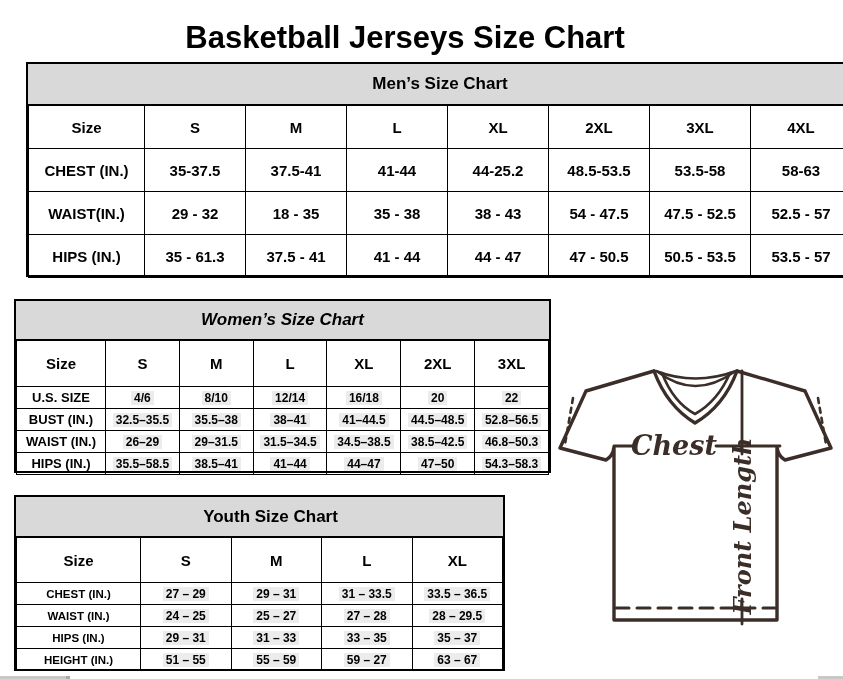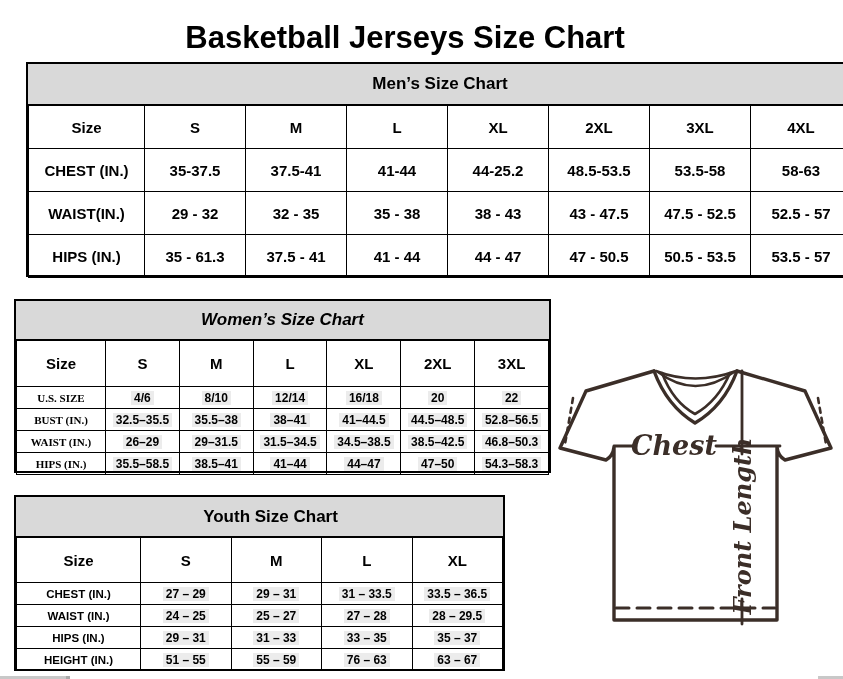--- a/index.html
+++ b/index.html
@@ -34,21 +34,21 @@
   .mens tbody tr { height:43px; }
   .mens th, .mens td { font-size:15px; }
   
   .womens { left:14px; top:299px; width:537px; height:174px; }
   .womens .band { height:38px;font-style:italic; }
   .womens col.c0 { width:89px; }
   .womens thead tr { height:46px; }
   .womens tbody tr { height:22px; }
   .womens th { font-size:15px; }
   .womens td { font-size:12px; }
-  .womens td.rowhead { font-size:11px;font-family:Liberation Serif, serif; }
+  .womens td.rowhead { font-size:13px; }
   
   .youth { left:14px; top:495px; width:491px; height:176px; }
   .youth .band { height:39px;padding-left:22px; }
   .youth col.c0 { width:124px; }
   .youth thead tr { height:45px; }
   .youth tbody tr { height:22px; }
   .youth th { font-size:15px; }
   .youth td { font-size:12px; }
   .youth td.rowhead { font-size:11.5px; }
   
@@ -105,24 +105,24 @@
             <td><span class="hl">37.5-41</span></td>
             <td><span class="hl">41-44</span></td>
             <td><span class="hl">44-25.2</span></td>
             <td><span class="hl">48.5-53.5</span></td>
             <td><span class="hl">53.5-58</span></td>
             <td><span class="hl">58-63</span></td>
           </tr>
           <tr>
             <td class="rowhead">WAIST(IN.)</td>
             <td><span class="hl">29 - 32</span></td>
-            <td><span class="hl">32 - 35</span></td>
+            <td><span class="hl">18 - 35</span></td>
             <td><span class="hl">35 - 38</span></td>
             <td><span class="hl">38 - 43</span></td>
-            <td><span class="hl">43 - 47.5</span></td>
+            <td><span class="hl">54 - 47.5</span></td>
             <td><span class="hl">47.5 - 52.5</span></td>
             <td><span class="hl">52.5 - 57</span></td>
           </tr>
           <tr>
             <td class="rowhead">HIPS (IN.)</td>
             <td><span class="hl">35 - 61.3</span></td>
             <td><span class="hl">37.5 - 41</span></td>
             <td><span class="hl">41 - 44</span></td>
             <td><span class="hl">44 - 47</span></td>
             <td><span class="hl">47 - 50.5</span></td>
@@ -235,21 +235,21 @@
             <td class="rowhead">HIPS (IN.)</td>
             <td><span class="hl">29 – 31</span></td>
             <td><span class="hl">31 – 33</span></td>
             <td><span class="hl">33 – 35</span></td>
             <td><span class="hl">35 – 37</span></td>
           </tr>
           <tr>
             <td class="rowhead">HEIGHT (IN.)</td>
             <td><span class="hl">51 – 55</span></td>
             <td><span class="hl">55 – 59</span></td>
-            <td><span class="hl">76 – 63</span></td>
+            <td><span class="hl">59 – 27</span></td>
             <td><span class="hl">63 – 67</span></td>
           </tr>
         </tbody>
     </table>
   </div>
 
   <svg class="jersey" viewBox="0 0 288 321">
     <g fill="none" stroke="#3b2e28" stroke-width="3.4" stroke-linejoin="round" stroke-linecap="round">
 
       <path d="M102 13 L34 33 L8 90 L54 102 Q61 98 62 89 L62 262 L225 262 L225 89 Q226 98 233 102 L279 90 L253 33 L185 13"></path>

